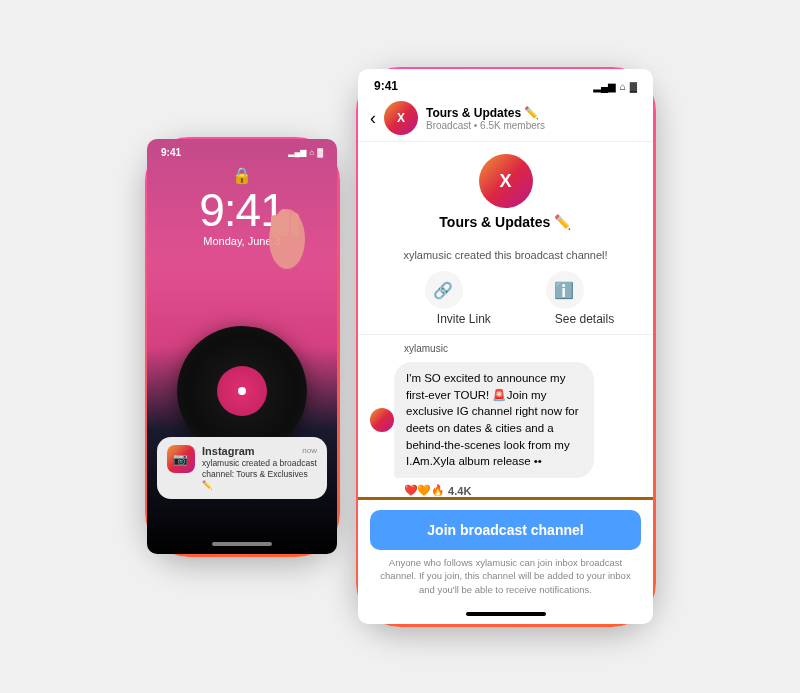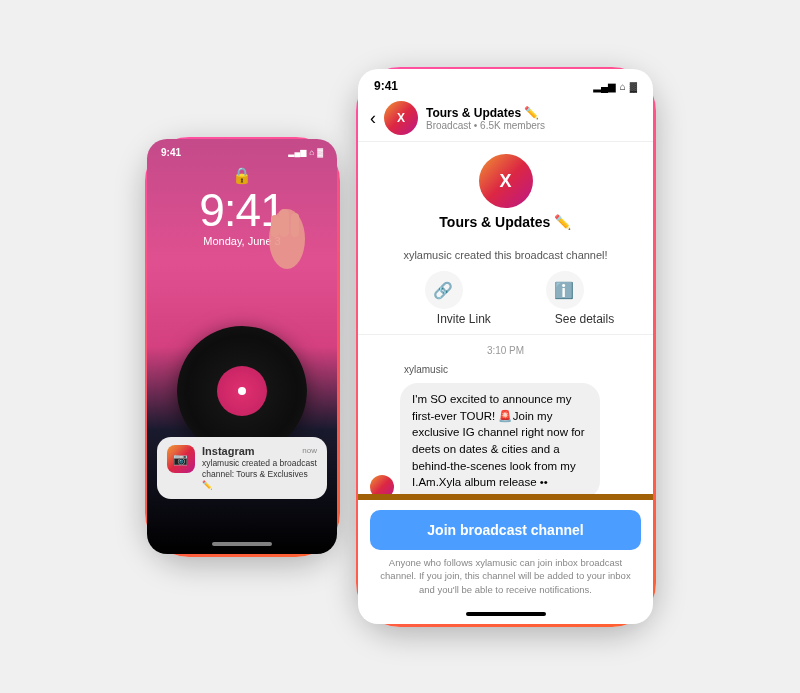--- a/index.html
+++ b/index.html
@@ -21,21 +21,21 @@
       justify-content: center;
     }
     
     .phone-left-wrapper, .phone-right-wrapper {
       border-radius: 44px;
       padding: 2.5px;
       background: linear-gradient(160deg, #ff4fa3, #ff6030);
       box-shadow: 0 8px 30px rgba(0,0,0,0.25);
     }
     .phone-inner {
-      border-radius: 20px;
+      border-radius: 10px;
       overflow: hidden;
     }
 
     
     .lockscreen {
       width: 190px;
       height: 415px;
       background: linear-gradient(180deg, #c44a8a 0%, #e05090 30%, #d44080 50%, #1a1a2e 70%, #000 100%);
       position: relative;
       display: flex;
@@ -332,22 +332,21 @@
       margin: 2px 0;
     }
     .sender-name {
       font-size: 10px;
       color: #555;
       margin-left: 34px;
       margin-bottom: 2px;
     }
     .msg-row {
       display: flex;
-      align-items: flex-end;
-      gap: 6px;
+      align-items: center;
     }
     .msg-avatar {
       width: 24px;
       height: 24px;
       border-radius: 50%;
       background: linear-gradient(135deg, #f09433, #dc2743, #bc1888);
       flex-shrink: 0;
     }
     .msg-bubble {
       background: #f0f0f0;
@@ -368,21 +367,21 @@
       gap: 3px;
     }
     .reaction-count {
       font-size: 11px;
       color: #555;
       font-weight: 700;
     }
     
     .join-section {
       padding: 10px 12px 8px;
-      border-top: 6px solid #a16207;
+      border-top: 3px solid #a16207;
     }
     .join-btn {
       width: 100%;
       background: #4B9EFF;
       color: #fff;
       border: none;
       border-radius: 10px;
       padding: 12px;
       font-size: 14px;
       font-weight: 600;
@@ -495,21 +494,20 @@
               <span class="action-label">Invite Link</span>
             </div>
             <div class="channel-action-btn">
               <div class="action-icon-circle">ℹ️</div>
               <span class="action-label">See details</span>
             </div>
           </div>
         </div>
 
         <div class="messages-area">
-          <div class="timestamp-center">3:10 PM</div>
           <div class="sender-name">xylamusic</div>
           <div class="msg-row">
             <div class="msg-avatar"></div>
             <div class="msg-bubble">
               <div class="msg-text">I'm SO excited to announce my first-ever TOUR! 🚨Join my exclusive IG channel right now for deets on dates &amp; cities and a behind-the-scenes look from my I.Am.Xyla album release ••</div>
             </div>
           </div>
           <div class="msg-reactions">
             <span>❤️🧡🔥</span>
             <span class="reaction-count">4.4K</span>

